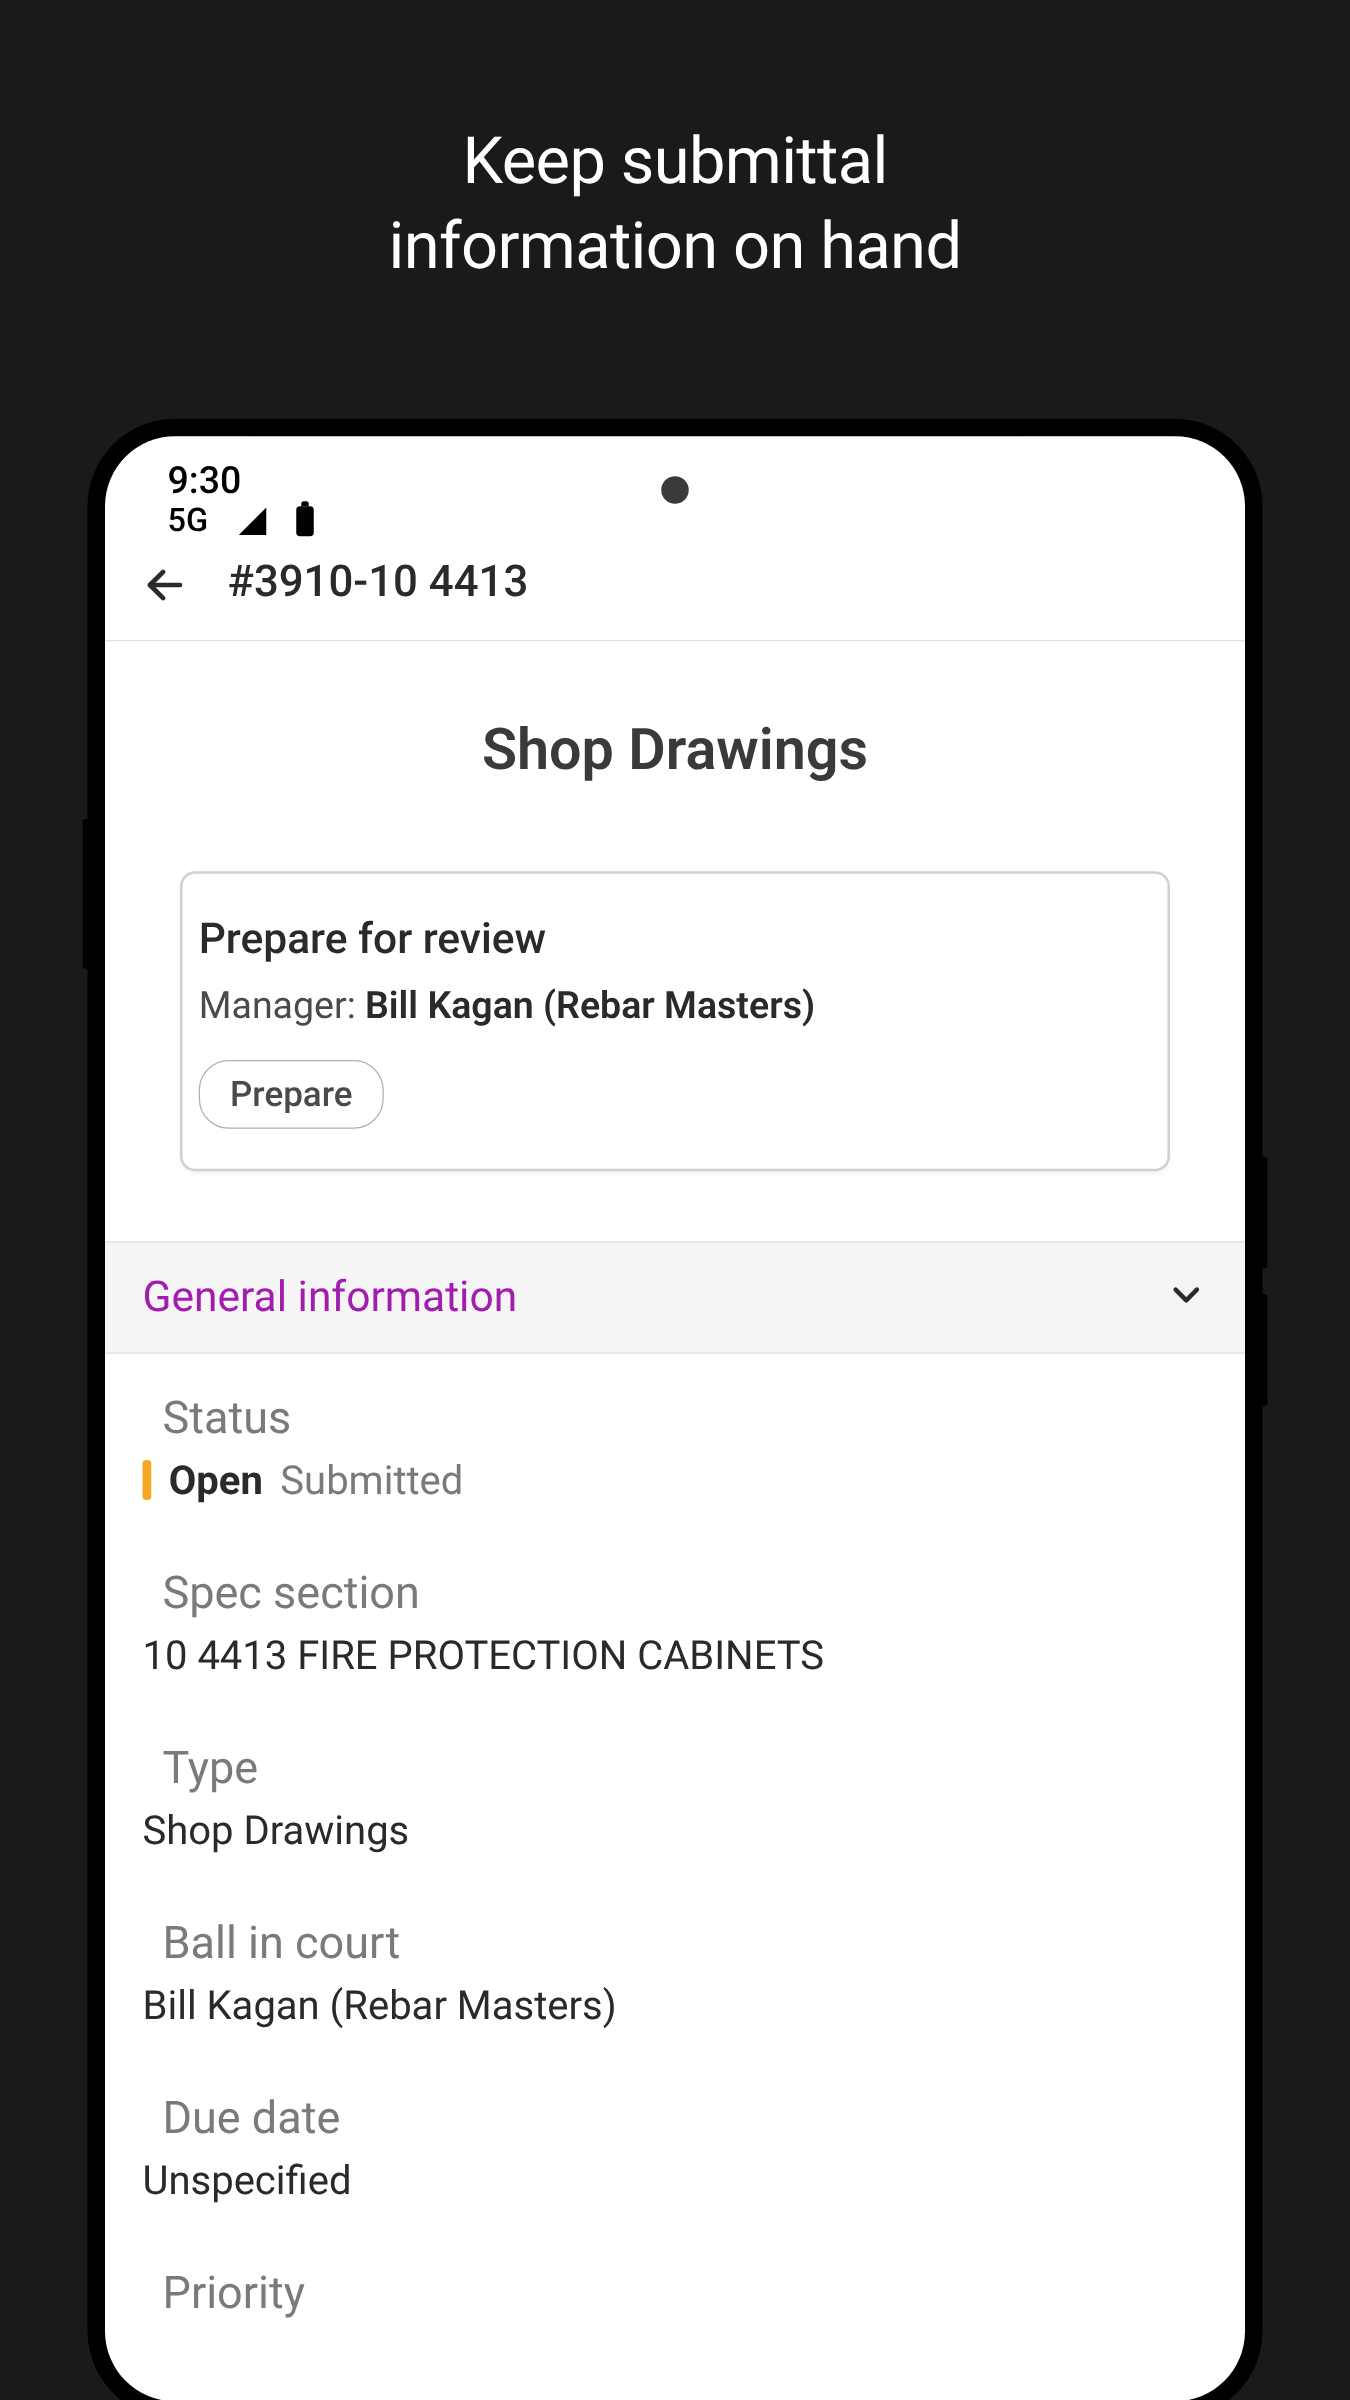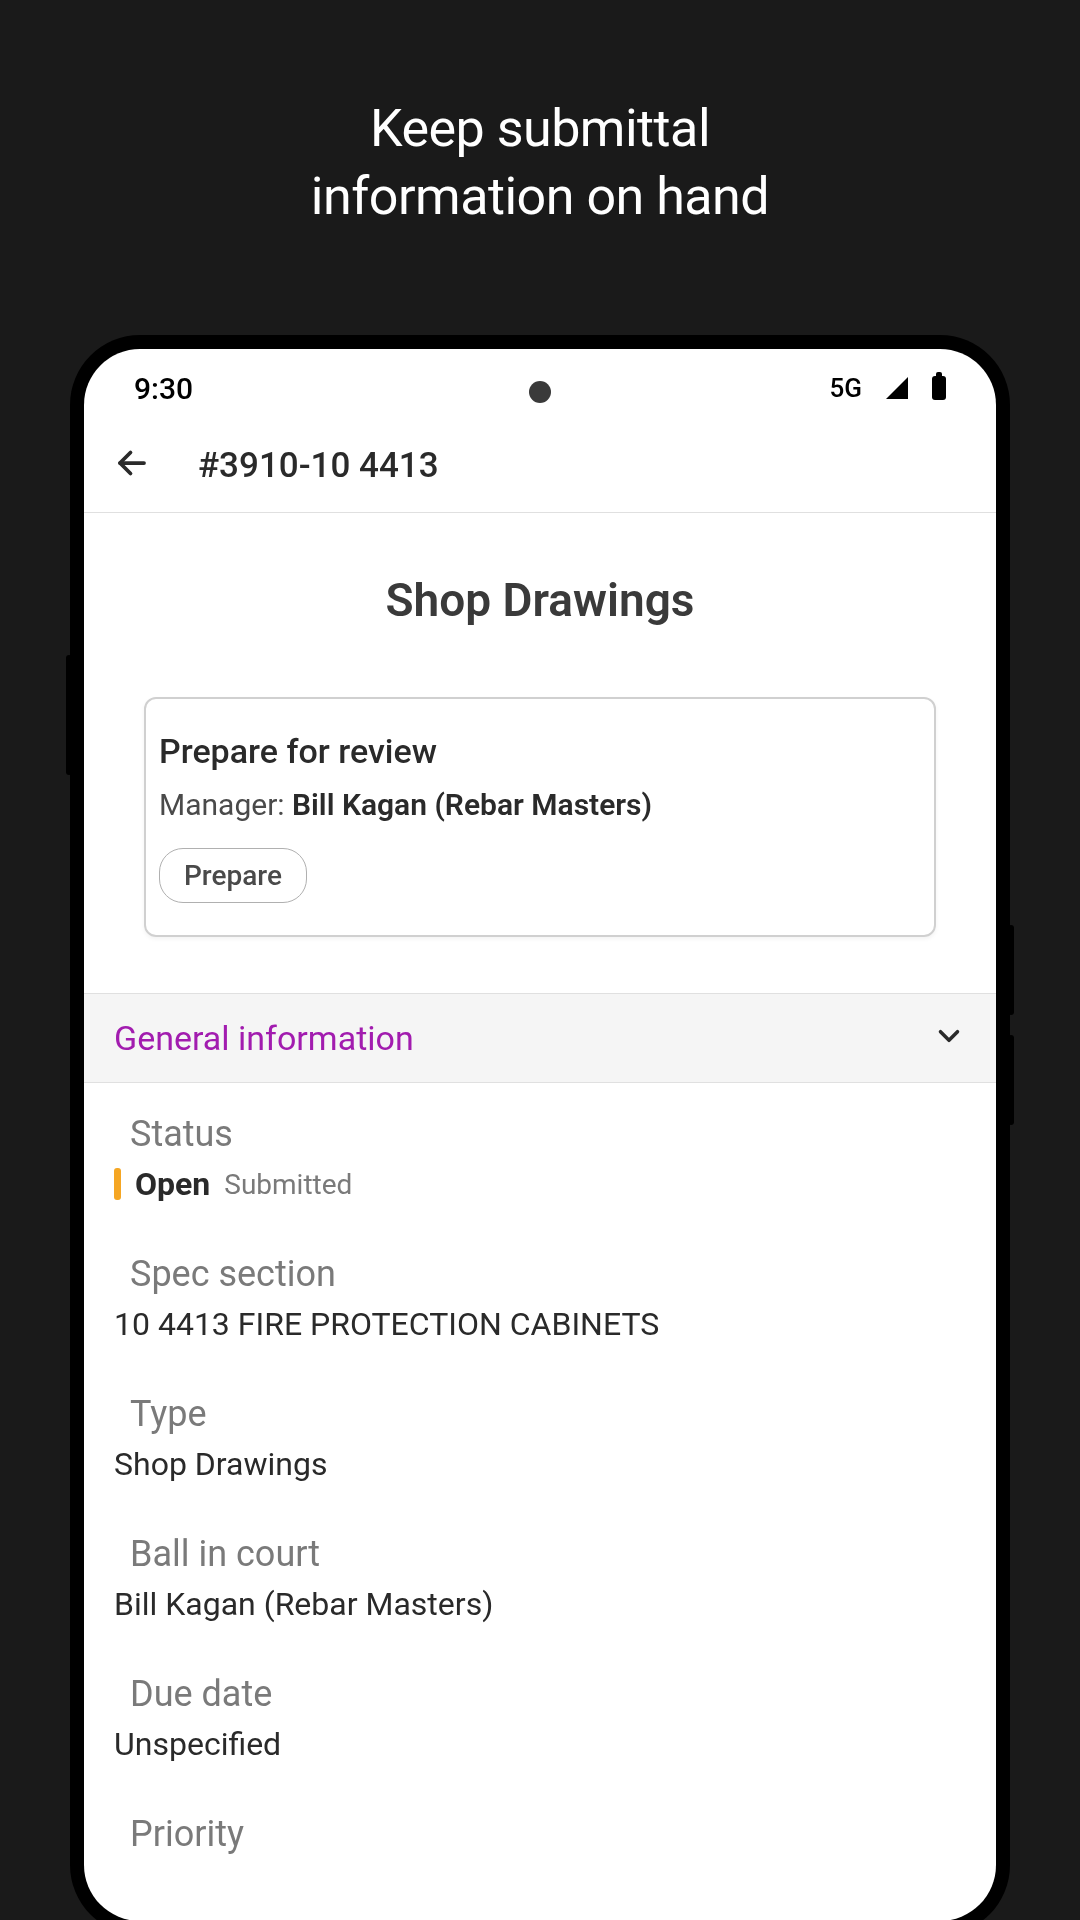--- a/index.html
+++ b/index.html
@@ -59,23 +59,23 @@
       height: 90px;
     }
     .side-btn-right-2 {
       right: -4px;
       top: 700px;
       height: 90px;
     }
     .status-bar {
       display: flex;
       justify-content: space-between;
-      align-items: center;
       padding: 18px 50px 10px;
       height: 70px;
+      flex-direction: column;
     }
     .status-time {
       font-size: 30px;
       font-weight: 500;
       color: #000;
     }
     .status-camera {
       position: absolute;
       left: 50%;
       top: 32px;
@@ -114,24 +114,24 @@
       position: absolute;
       top: -4px;
       left: 4px;
       width: 6px;
       height: 4px;
       background: #000;
       border-radius: 2px 2px 0 0;
     }
     .app-header {
       display: flex;
-      align-items: flex-start;
+      align-items: flex-end;
       padding: 26px 30px;
       border-bottom: 1px solid #e0e0e0;
-      gap: 48px;
+      gap: 32px;
     }
     .back-arrow {
       width: 36px;
       height: 36px;
       display: flex;
       align-items: center;
       justify-content: center;
     }
     .back-arrow svg {
       width: 36px;
@@ -230,21 +230,21 @@
       height: 32px;
       background: #f5a623;
       border-radius: 3px;
     }
     .status-open {
       font-size: 32px;
       font-weight: 700;
       color: #2a2a2a;
     }
     .status-substatus {
-      font-size: 28px;
+      font-size: 32px;
       color: #7a7a7a;
       font-weight: 400;
     }
   </style>
 </head>
 <body>
 
 <div class="promo-title">
   <span>Keep submittal</span><br>
   <span>information on hand</span>

